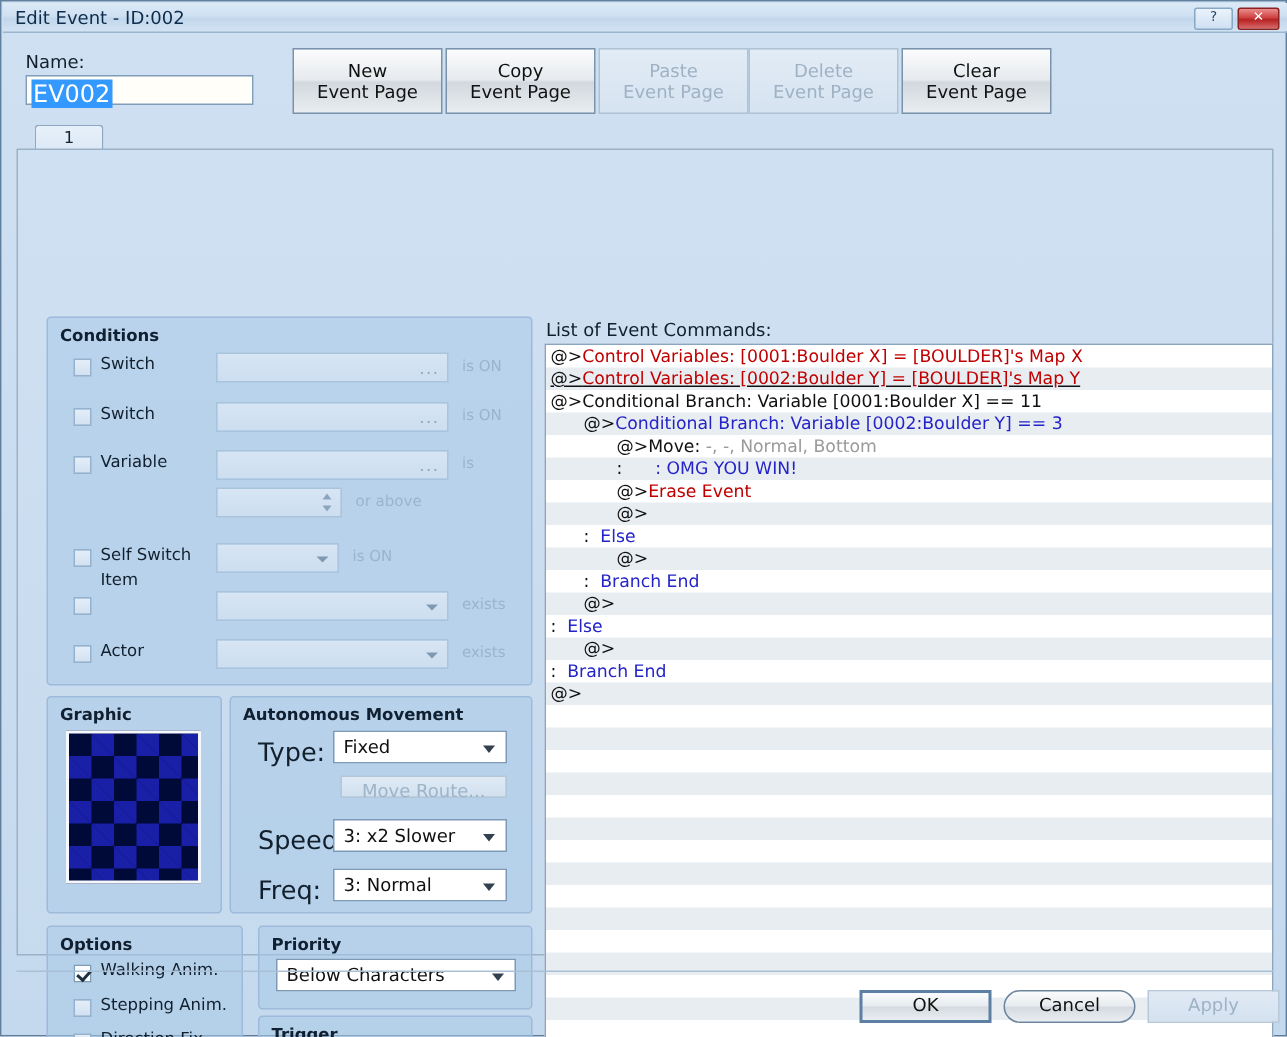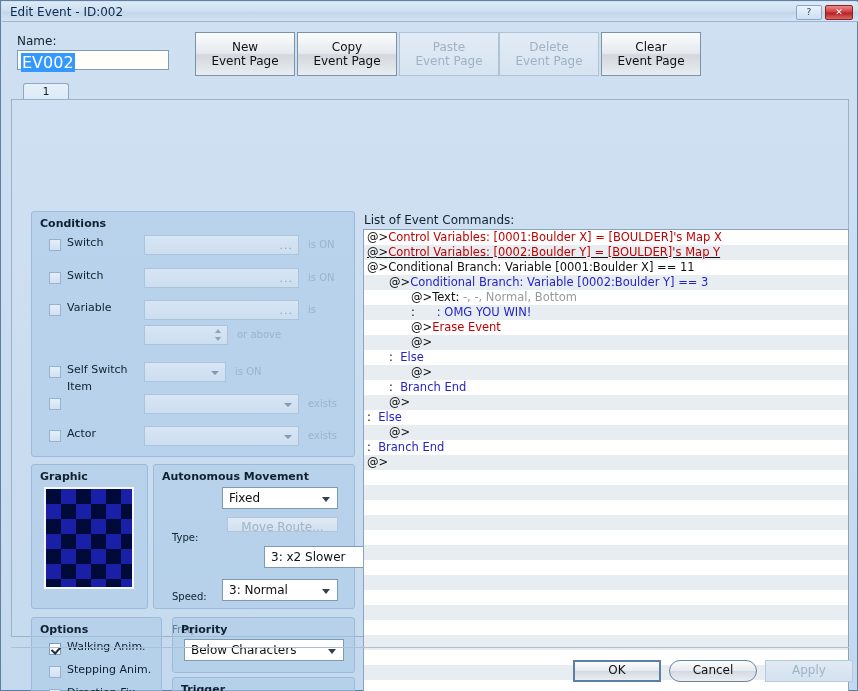--- a/index.html
+++ b/index.html
@@ -218,21 +218,21 @@
   }
   .combo .arrow {
     position: absolute; right: 7px; top: 9px;
     width: 0; height: 0;
     border-left: 4px solid transparent;
     border-right: 4px solid transparent;
     border-top: 5px solid #32414f;
   }
   .fieldlabel {
     position: absolute;
-    font-size: 10px; color: #12202e; margin-top: 40px;
+    font-size: 17px; color: #12202e;
   }
   .pushbtn-dis {
     position: absolute;
     box-sizing: border-box;
     border: 1px solid #b2c6d8;
     background: linear-gradient(to bottom,#dfeaf5 0%, #d2e0ef 100%);
     color: #9db4c9;
     font-size: 12px;
     text-align: center;
   }
@@ -398,21 +398,21 @@
 
       <div class="fieldlabel" style="left:18px; top:27px;">Type:</div>
       <div class="combo" style="left:68px; top:22px; width:116px;">
         <span>Fixed</span>
         <span class="arrow"></span>
       </div>
 
       <div class="pushbtn-dis" style="left:73px; top:52px; width:111px; height:15px; line-height:18px;">Move Route...</div>
 
       <div class="fieldlabel" style="left:18px; top:86px;">Speed:</div>
-      <div class="combo" style="left:68px; top:81px; width:116px;margin-left:42px;">
+      <div class="combo" style="left:68px; top:81px; width:116px;">
         <span>3: x2 Slower</span>
         <span class="arrow"></span>
       </div>
 
       <div class="fieldlabel" style="left:18px; top:119px;">Freq:</div>
       <div class="combo" style="left:68px; top:114px; width:116px;">
         <span>3: Normal</span>
         <span class="arrow"></span>
       </div>
     </div>
@@ -440,21 +440,21 @@
       <div class="gtitle">Trigger</div>
 
     </div>
 
     <div id="list-label">List of Event Commands:</div>
     <div id="cmdlist">
         <div class="cmdrow" style="padding-left: 3px;"><span class="c-dark">@&gt;</span><span class="c-red">Control Variables: [0001:Boulder X] = [BOULDER]'s Map X</span></div>
         <div class="cmdrow alt" style="padding-left: 3px; text-decoration: underline;"><span class="c-dark">@&gt;</span><span class="c-red">Control Variables: [0002:Boulder Y] = [BOULDER]'s Map Y</span></div>
         <div class="cmdrow" style="padding-left: 3px;"><span class="c-dark">@&gt;</span><span class="c-dark">Conditional Branch: Variable [0001:Boulder X] == 11</span></div>
         <div class="cmdrow alt" style="padding-left: 25px;"><span class="c-dark">@&gt;</span><span class="c-blue">Conditional Branch: Variable [0002:Boulder Y] == 3</span></div>
-        <div class="cmdrow" style="padding-left: 47px;"><span class="c-dark">@&gt;</span><span class="c-dark">Text: </span><span class="c-gray">-, -, Normal, Bottom</span></div>
+        <div class="cmdrow" style="padding-left: 47px;"><span class="c-dark">@&gt;</span><span class="c-dark">Move: </span><span class="c-gray">-, -, Normal, Bottom</span></div>
         <div class="cmdrow alt" style="padding-left: 47px;"><span class="c-dark">:</span><span class="c-blue">      : OMG YOU WIN!</span></div>
         <div class="cmdrow" style="padding-left: 47px;"><span class="c-dark">@&gt;</span><span class="c-red">Erase Event</span></div>
         <div class="cmdrow alt" style="padding-left: 47px;"><span class="c-dark">@&gt;</span></div>
         <div class="cmdrow" style="padding-left: 25px;"><span class="c-dark">:</span><span class="c-blue">  Else</span></div>
         <div class="cmdrow alt" style="padding-left: 47px;"><span class="c-dark">@&gt;</span></div>
         <div class="cmdrow" style="padding-left: 25px;"><span class="c-dark">:</span><span class="c-blue">  Branch End</span></div>
         <div class="cmdrow alt" style="padding-left: 25px;"><span class="c-dark">@&gt;</span></div>
         <div class="cmdrow" style="padding-left: 3px;"><span class="c-dark">:</span><span class="c-blue">  Else</span></div>
         <div class="cmdrow alt" style="padding-left: 25px;"><span class="c-dark">@&gt;</span></div>
         <div class="cmdrow" style="padding-left: 3px;"><span class="c-dark">:</span><span class="c-blue">  Branch End</span></div>

